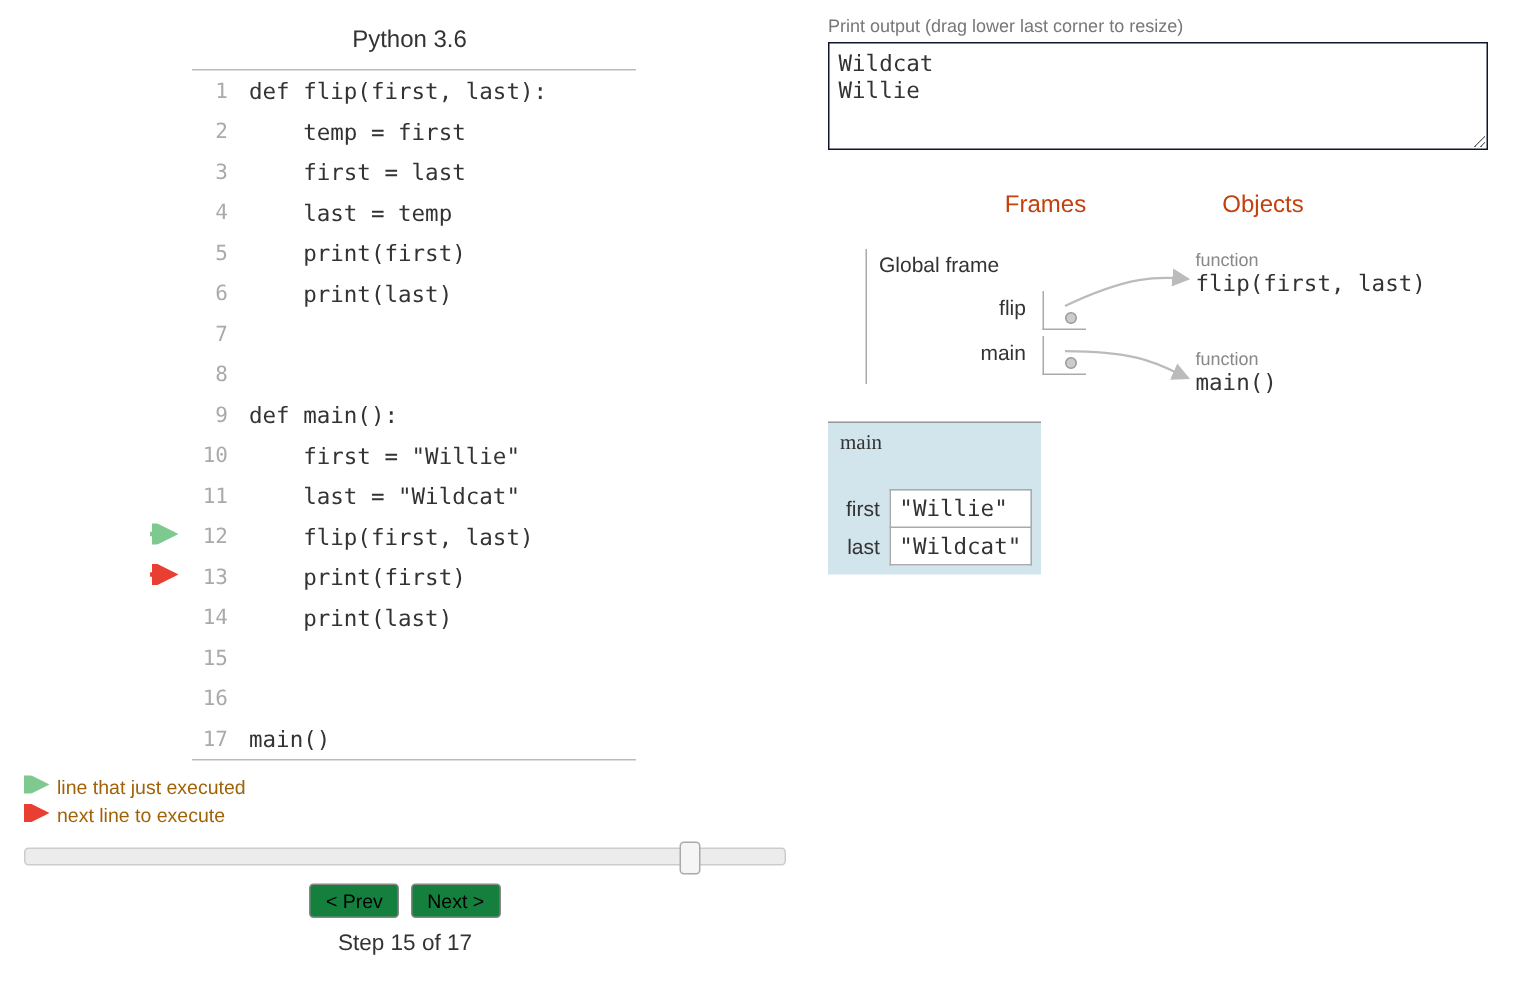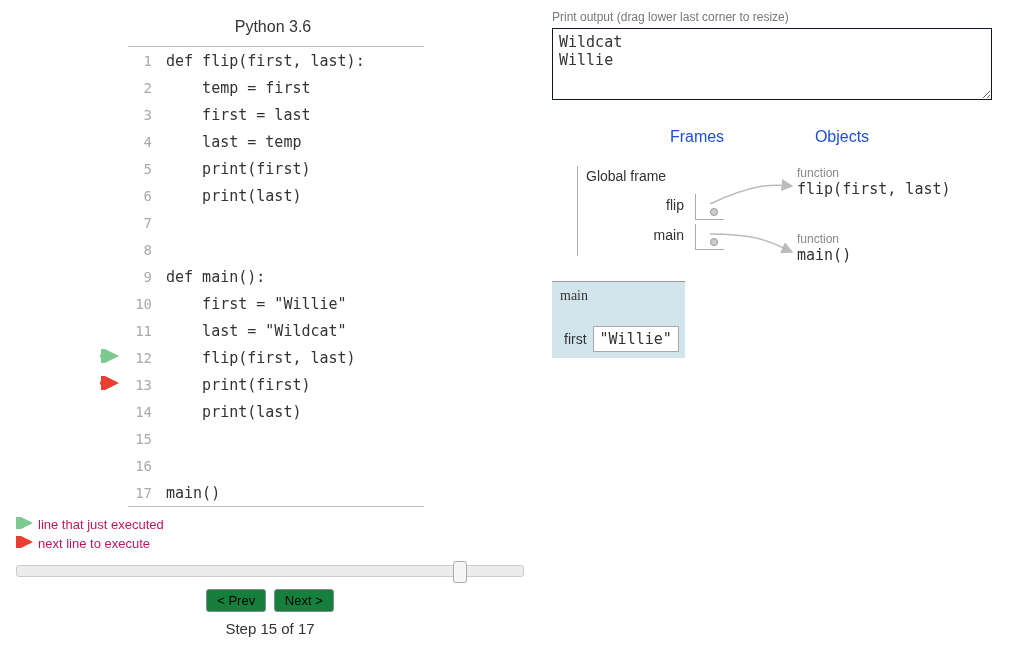--- a/index.html
+++ b/index.html
@@ -65,21 +65,21 @@
   .code-text {
     font-family: "Andale Mono", Menlo, Consolas, monospace;
     font-size: 15px;
     color: #333;
     white-space: pre;
   }
   .legend {
     margin-top: 10px;
     margin-left: 8px;
     font-size: 13px;
-    color: #be185d;
+    color: #a16207;
   }
   .legend-row { display:flex; align-items:center; margin-bottom:4px; }
   .legend-arrow { width:22px; display:inline-block; }
   .slider-track {
     margin: 14px 8px 0 8px;
     height: 12px;
     background: #ececec;
     border: 1px solid #ccc;
     border-radius: 3px;
     position: relative;
@@ -130,21 +130,21 @@
     overflow: auto;
     position: relative;
   }
   .headers-row {
     display: flex;
     margin-top: 28px;
     margin-left: 60px;
   }
   .frames-hdr, .objects-hdr {
     font-size: 16px;
-    color: #1d4ed8;
+    color: #c2410c;
   }
   .frames-hdr { width: 170px; text-align:center; }
   .objects-hdr { width: 120px; text-align:center; }
   .viz-area {
     position: relative;
     margin-top: 20px;
     height: 260px;
   }
   .global-frame {
     position: absolute;
@@ -415,19 +415,23 @@
       </div>
 
       <div class="main-frame">
         <div style="font-family:Verdana;font-size:14px;padding:2px 2px 4px 2px;">main</div>
         <table>
           <tbody>
               <tr>
             <td class="k">first</td>
             <td class="v">"Willie"</td>
           </tr>
+          <tr>
+            <td class="k">last</td>
+            <td class="v">"Wildcat"</td>
+          </tr>
         </tbody>
           </table>
       </div>
 
     </div>
   </div>
 </div>
 
 </body></html>

